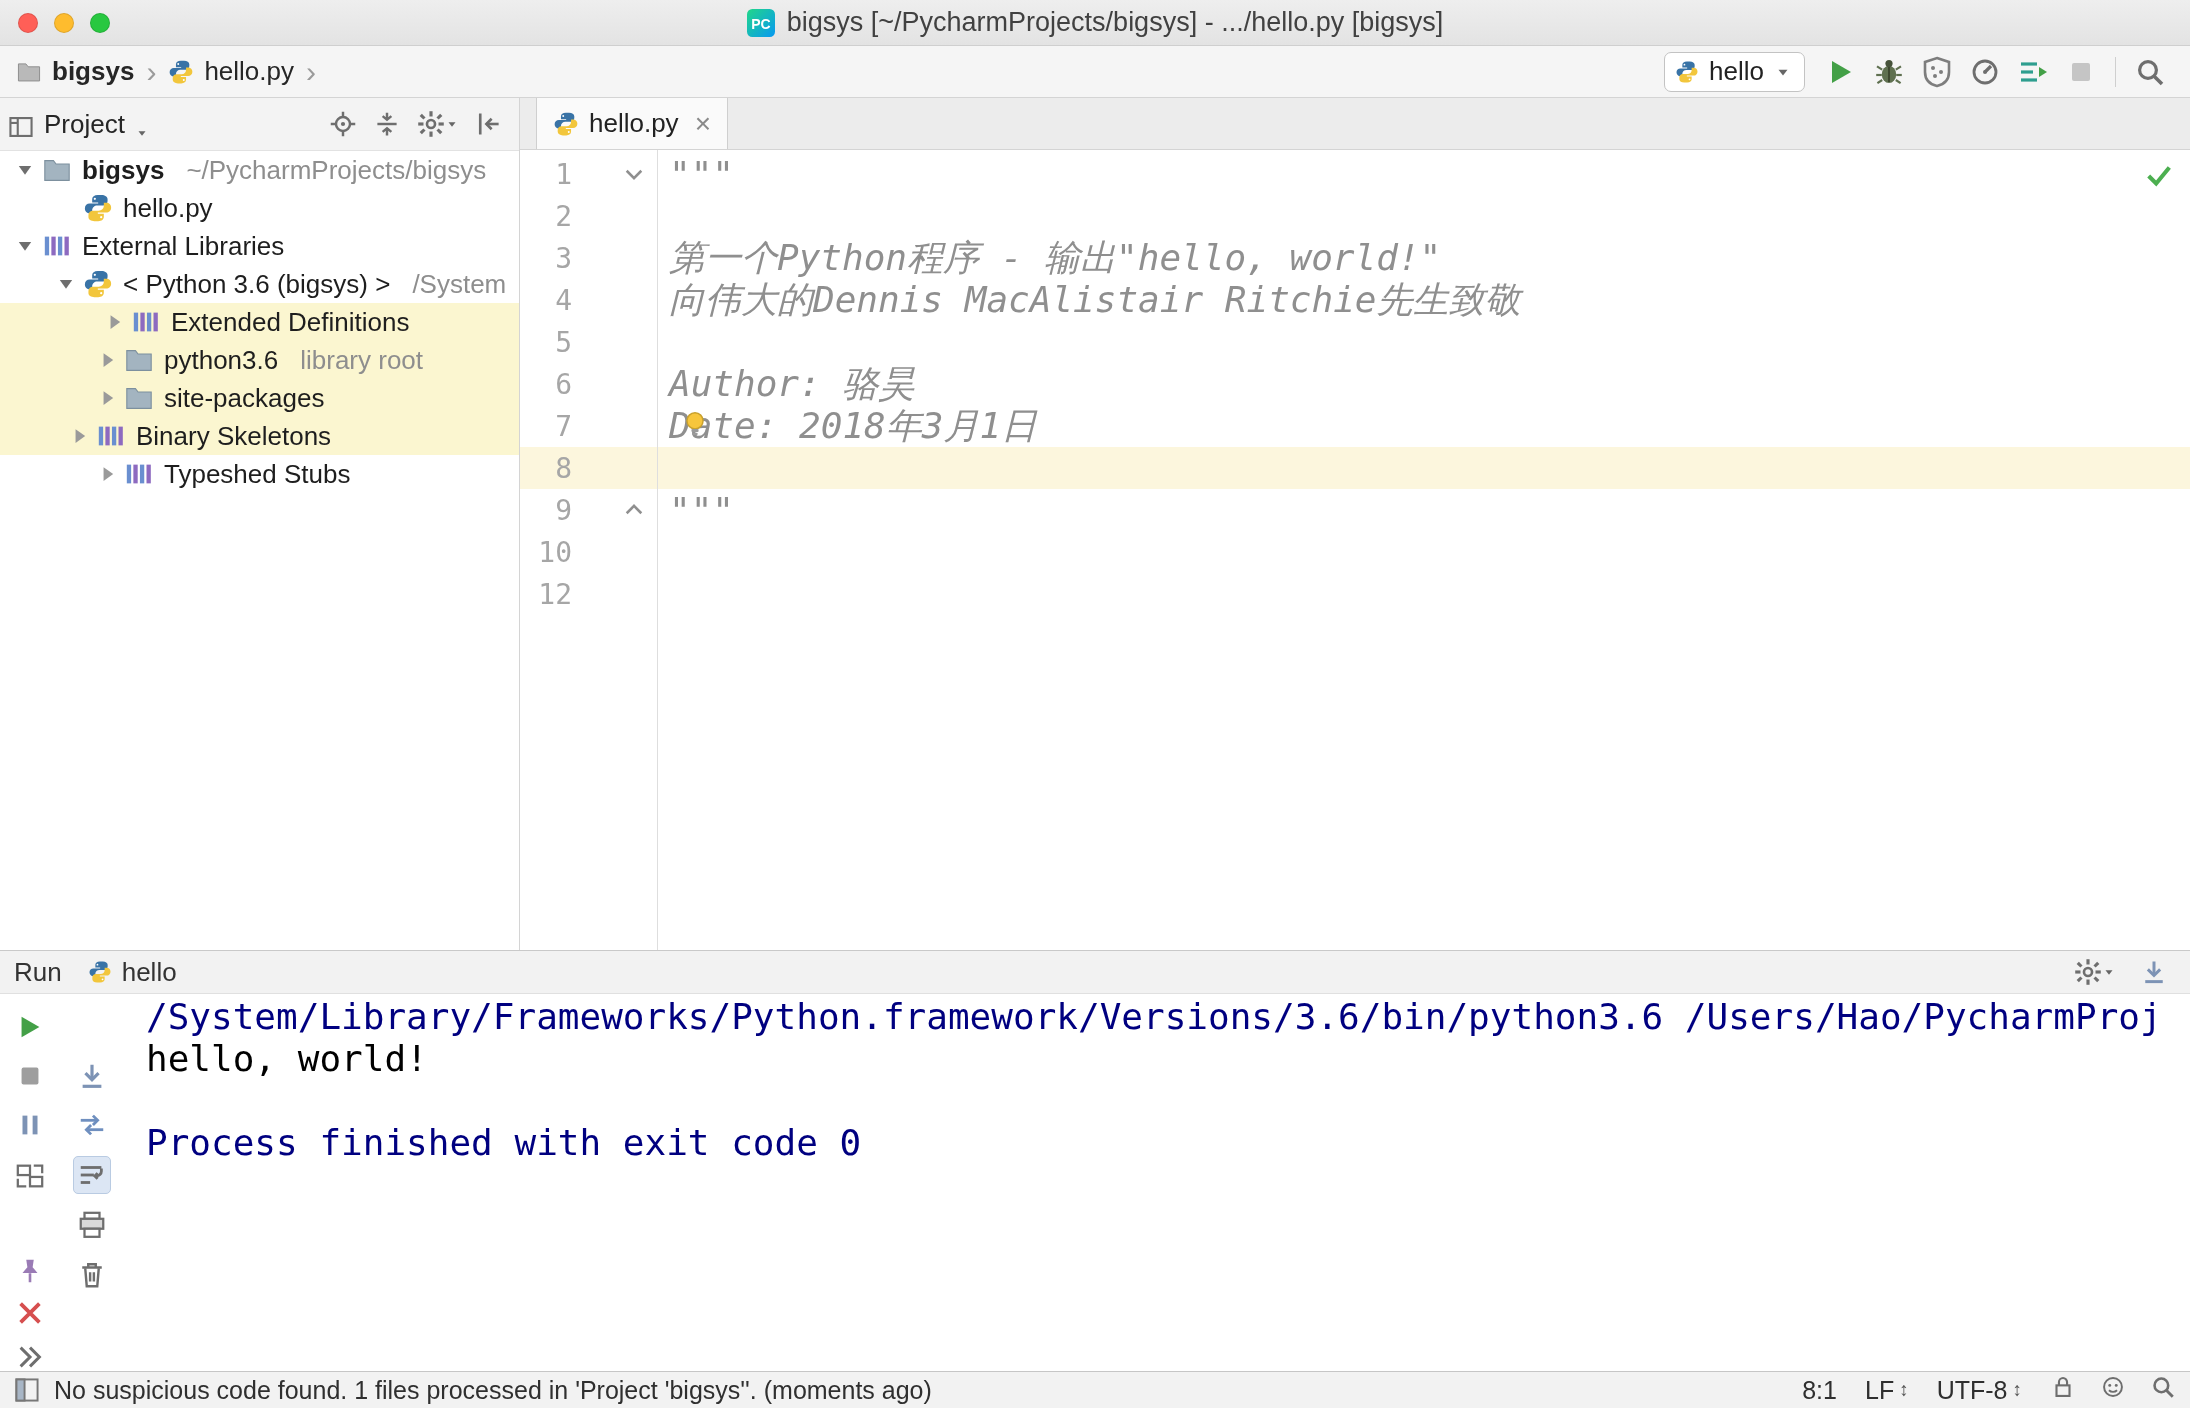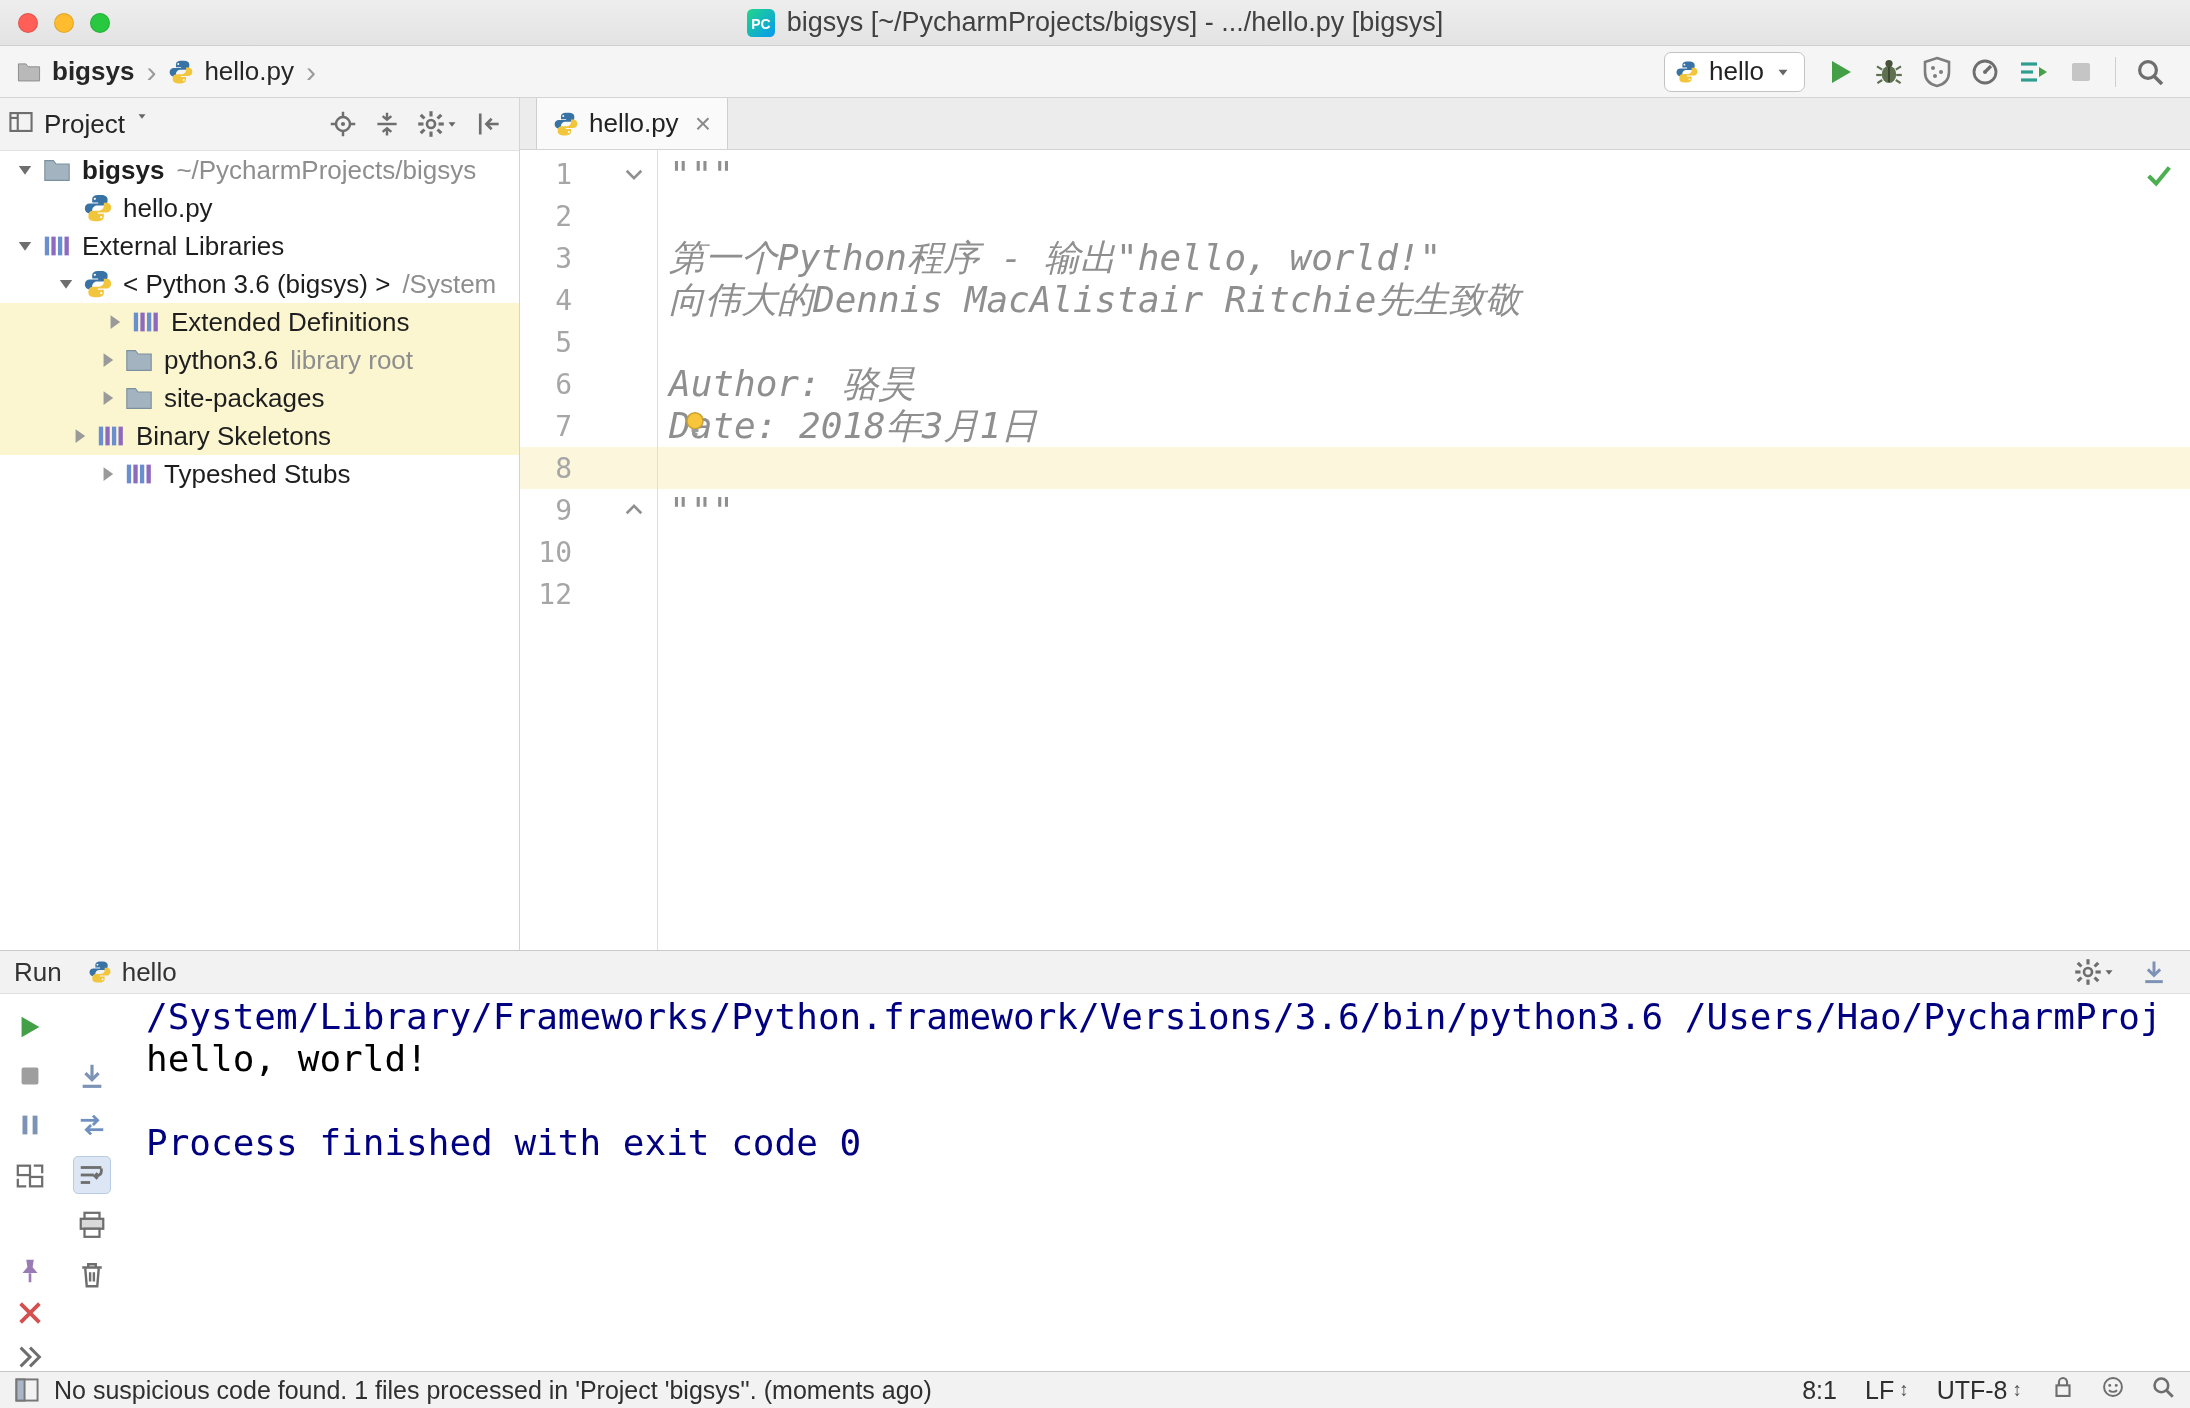--- a/index.html
+++ b/index.html
@@ -24,30 +24,30 @@
   .tb-right{display:flex;align-items:center}
   .combo{display:flex;align-items:center;gap:10px;height:40px;background:#fff;border:1px solid #c3c3c3;border-radius:7px;padding:0 12px 0 10px;font-size:26px;color:#222;margin-right:12px}
   .tbtn{width:48px;height:42px;display:flex;align-items:center;justify-content:center}
   .tbtn.disabled{opacity:.55}
   .tb-sep{width:1px;height:30px;background:#cfcfcf;margin:0 10px;display:inline-block}
 
   
   .main{display:flex;height:852px}
   .project{width:520px;flex:none;border-right:1px solid #d4d4d4;display:flex;flex-direction:column;background:#fff}
   .p-header{height:53px;background:#f3f3f3;border-bottom:1px solid #e2e2e2;display:flex;align-items:center;padding:0 8px;font-size:26px;color:#262626}
-  .p-title{display:flex;align-items:flex-start;gap:10px}
+  .p-title{display:flex;align-items:flex-end;gap:10px}
   .p-actions{margin-left:auto;display:flex;align-items:center}
   .pbtn{height:40px;display:flex;align-items:center;justify-content:center;padding:0 8px}
   .tree{flex:1;overflow:hidden;background:#fff}
   .tree-row{height:38px;display:flex;align-items:center;font-size:26px;color:#1e1e1e;white-space:nowrap}
   .tree-row.hl{background:var(--lib-hl,#fbf6d0)}
   .tw{width:34px;justify-content:center}
   .ticon{margin-right:10px}
   .tlabel.b{font-weight:bold}
-  .tpath{color:#8e8e8e;margin-left:12px}
+  .tpath{color:#8e8e8e;margin-left:22px}
 
   
   .editor{flex:1;display:flex;flex-direction:column;min-width:0;background:#fff}
   .tabbar{height:52px;background:#ececec;border-bottom:1px solid #d4d4d4;display:flex;align-items:stretch;padding-left:16px}
   .tab{display:flex;align-items:center;gap:10px;background:#fafafa;border-left:1px solid #cfcfcf;border-right:1px solid #cfcfcf;padding:0 16px;font-size:26px;color:#222}
   .tab-close{color:#8a8a8a;font-size:28px;margin-left:6px}
   .ed-body{flex:1;position:relative;font-family:"DejaVu Sans Mono",monospace;font-size:36px;overflow:hidden;padding-top:3px}
   .gutter-sep{position:absolute;left:137px;top:0;bottom:0;width:1px;background:#dedede}
   .code-line{height:42px;display:flex;align-items:center}
   .code-line.cur{background:var(--cur-line,#fcf6dd)}

